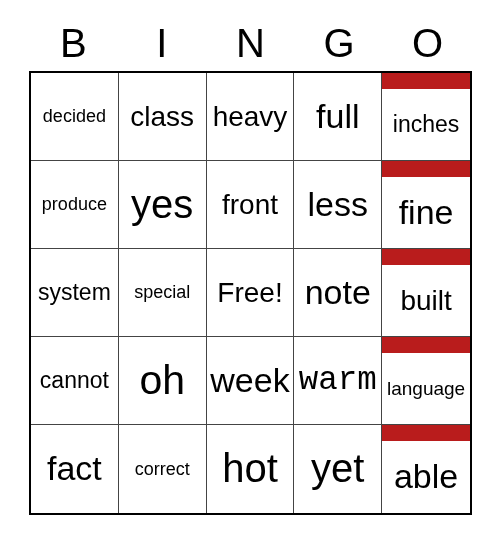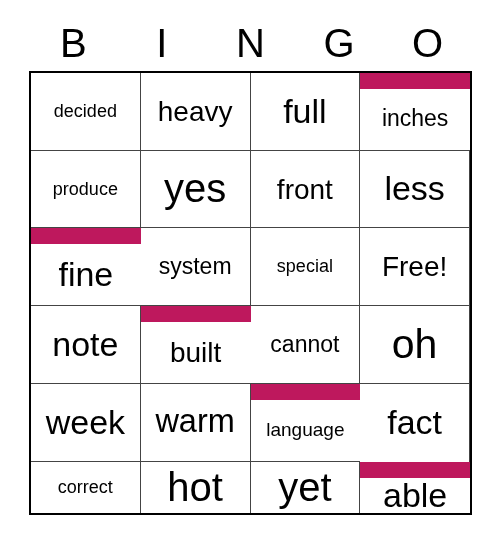--- a/index.html
+++ b/index.html
@@ -47,23 +47,23 @@
   
   #grid {
     position: absolute;
     left: 29px;
     top: 71px;
     width: 443px;
     height: 444px;
     box-sizing: border-box;
     border: 2px solid #000000;
     display: grid;
-    grid-template-columns: repeat(4, 1fr);
+    grid-template-columns: repeat(5, 1fr);
     grid-template-rows: repeat(5, 1fr);
-    background: #be185d;
+    background: #b91c1c;
   }
 
   .cell {
     position: relative;
     box-sizing: border-box;
     border-right: 1px solid #444444;
     border-bottom: 1px solid #444444;
     display: flex;
     align-items: center;
     justify-content: center;
@@ -103,20 +103,23 @@
     <div class="header-letter">N</div>
     <div class="header-letter">G</div>
     <div class="header-letter">O</div>
   </div>
 
   <div id="grid">
 
     <div class="cell row1 col1">
         <span class="cell-text len-7">decided</span>
       </div>
+    <div class="cell row1 col2">
+        <span class="cell-text len-5">class</span>
+      </div>
     <div class="cell row1 col3">
         <span class="cell-text len-5">heavy</span>
       </div>
     <div class="cell row1 col4">
         <span class="cell-text len-4">full</span>
       </div>
     <div class="cell row1 col5">
         <span class="cell-text len-6">inches</span>
       </div>
 
@@ -155,21 +158,21 @@
     <div class="cell row4 col1">
         <span class="cell-text len-6">cannot</span>
       </div>
     <div class="cell row4 col2">
         <span class="cell-text len-2">oh</span>
       </div>
     <div class="cell row4 col3">
         <span class="cell-text len-4">week</span>
       </div>
     <div class="cell row4 col4">
-        <span class="cell-text len-4" style="font-size: 32.5px;">warm</span>
+        <span class="cell-text len-4" style="font-size: 32.5px; font-family: Liberation Mono, monospace;">warm</span>
       </div>
     <div class="cell row4 col5">
         <span class="cell-text len-8">language</span>
       </div>
 
     <div class="cell row5 col1">
         <span class="cell-text len-4">fact</span>
       </div>
     <div class="cell row5 col2">
         <span class="cell-text len-7">correct</span>

